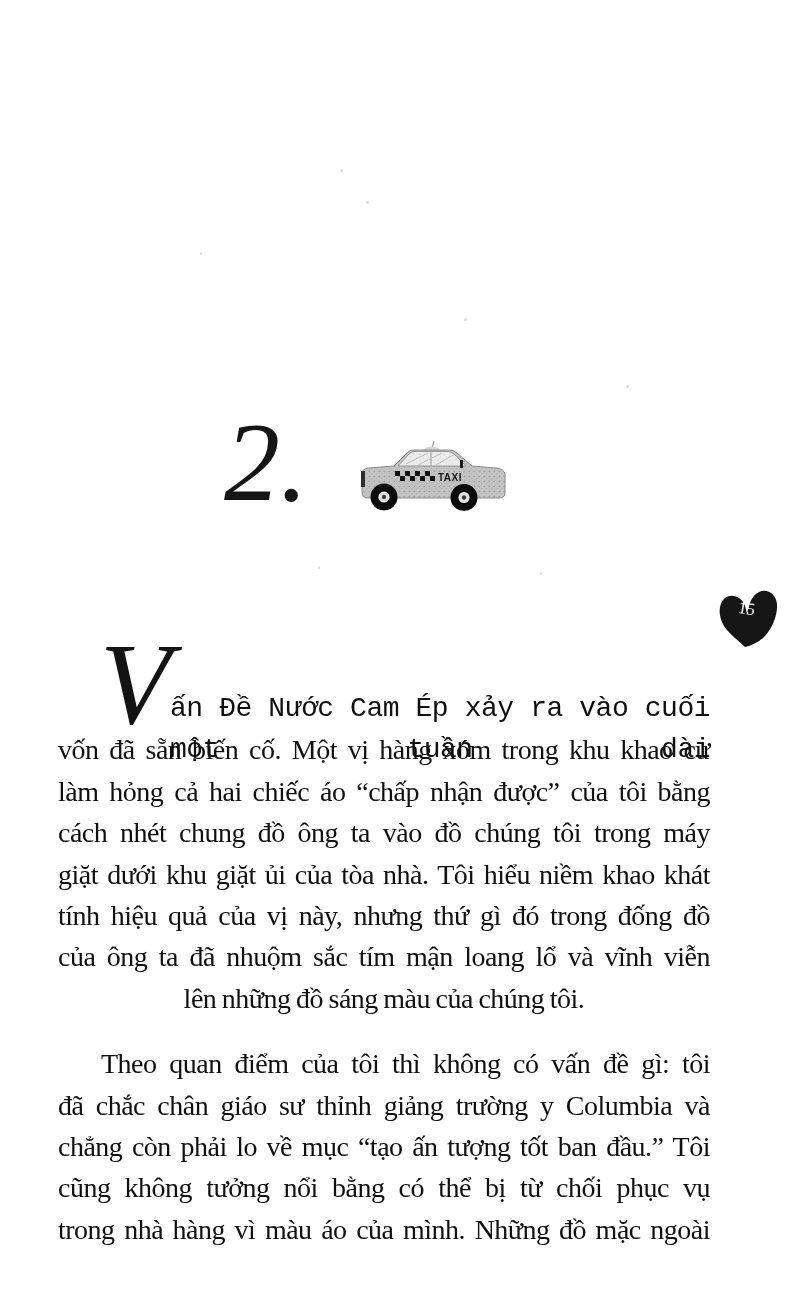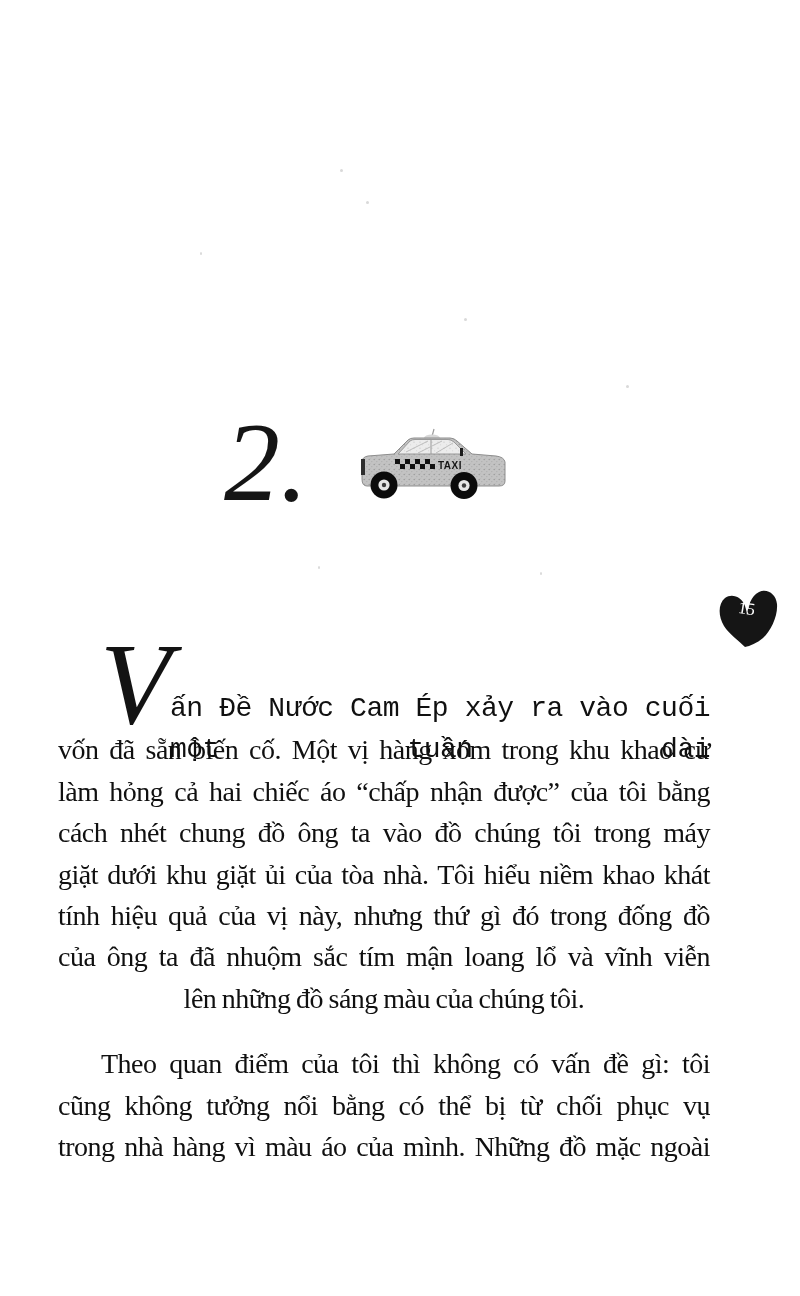--- a/index.html
+++ b/index.html
@@ -7,21 +7,21 @@
     position:relative; width:800px; height:1296px; background:#ffffff;
     font-family:"Liberation Serif","DejaVu Serif",serif; color:#121212; overflow:hidden;
   }
   .scan-speck { position:absolute; border-radius:50%; background:#d9d9d9; }
 
   
   .chapter-number {
     position:absolute; left:224px; top:406px;
     font-style:italic; font-size:112px; line-height:1; color:#151515;
   }
-  .taxi-wrap { position:absolute; left:358px; top:428px; }
+  .taxi-wrap { position:absolute; left:358px; top:440px; }
 
   
   .heart-wrap { position:absolute; left:716px; top:588px; }
 
   
   .text-block {
     position:absolute; left:58px; top:688px; width:652px;
     font-size:28px; letter-spacing:-0.5px; word-spacing:-1px; color:#101010;
   }
   .line {
@@ -124,19 +124,21 @@
       <div class="line">làm hỏng cả hai chiếc áo “chấp nhận được” của tôi bằng</div>
       <div class="line">cách nhét chung đồ ông ta vào đồ chúng tôi trong máy</div>
       <div class="line">giặt dưới khu giặt ủi của tòa nhà. Tôi hiểu niềm khao khát</div>
       <div class="line">tính hiệu quả của vị này, nhưng thứ gì đó trong đống đồ</div>
       <div class="line">của ông ta đã nhuộm sắc tím mận loang lổ và vĩnh viễn</div>
       <div class="line flush">lên những đồ sáng màu của chúng tôi.</div>
     </div>
 
     <div>
       <div class="line indent">Theo quan điểm của tôi thì không có vấn đề gì: tôi</div>
+      <div class="line">đã chắc chân giáo sư thỉnh giảng trường y Columbia và</div>
+      <div class="line">chẳng còn phải lo về mục “tạo ấn tượng tốt ban đầu.” Tôi</div>
       <div class="line">cũng không tưởng nổi bằng có thể bị từ chối phục vụ</div>
       <div class="line">trong nhà hàng vì màu áo của mình. Những đồ mặc ngoài</div>
     </div>
 
   </div>
 
 </div>
 
 </body></html>

